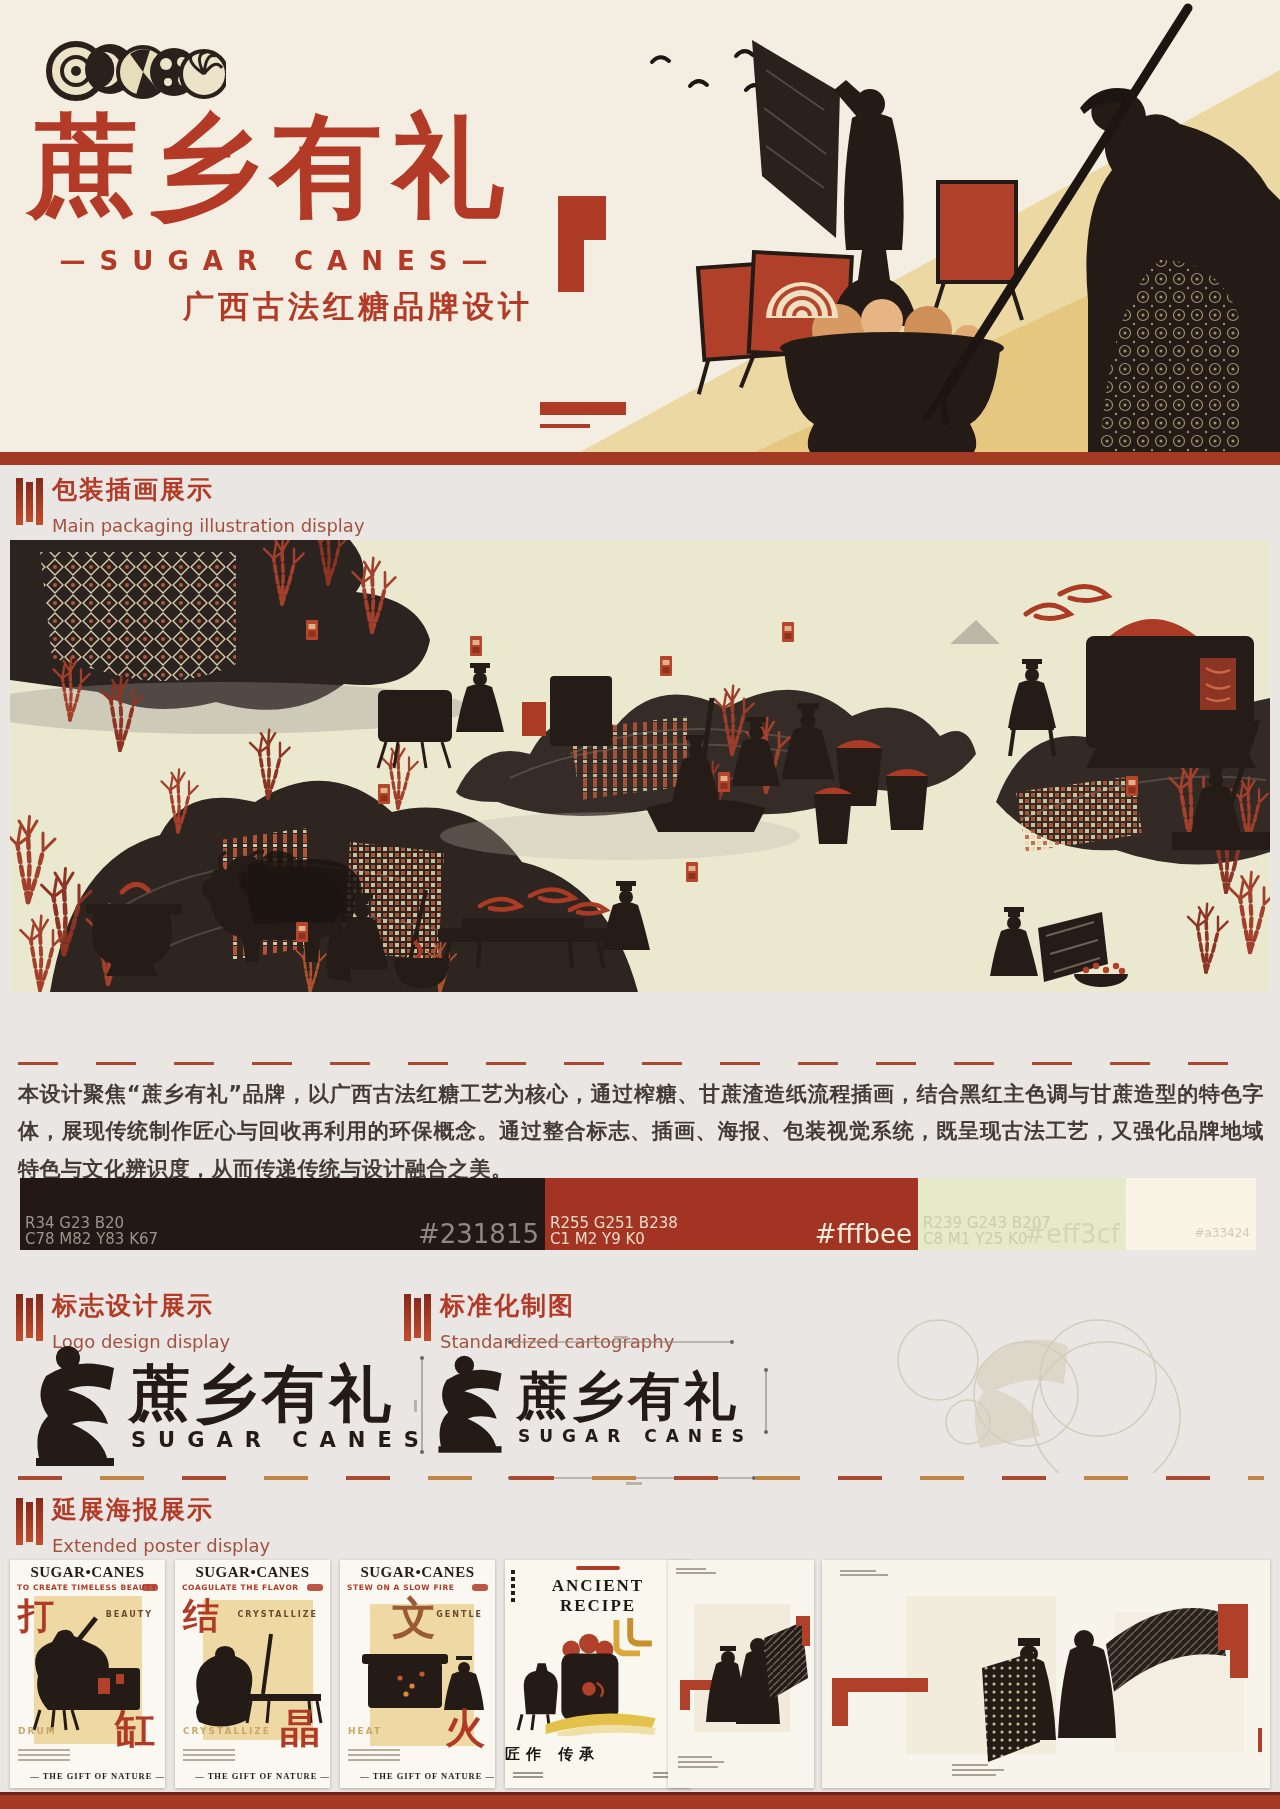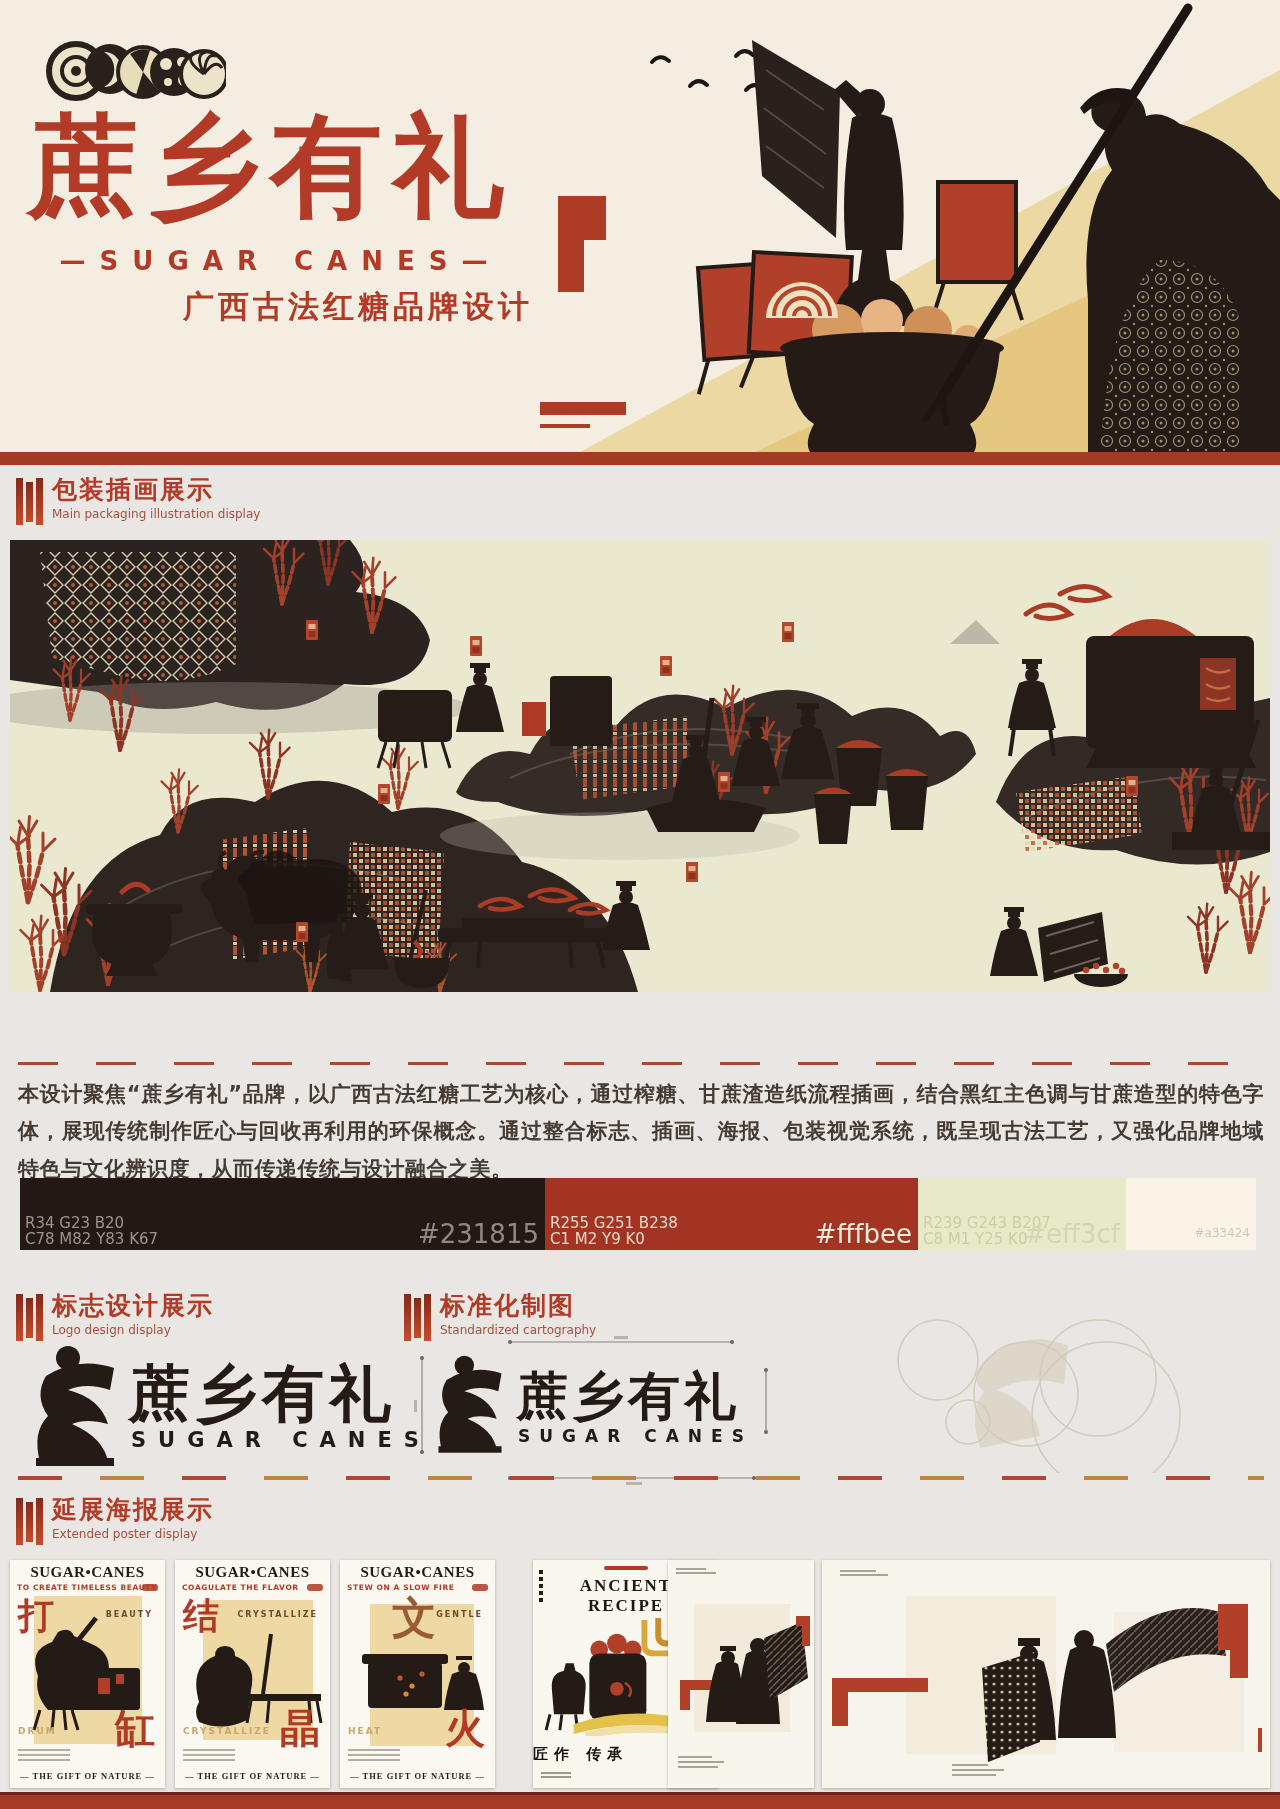--- a/index.html
+++ b/index.html
@@ -16,21 +16,21 @@
   .title-sub{position:absolute;left:28px;top:286px;width:505px;text-align:right;font-size:31px;
              font-weight:700;color:#b23a26;letter-spacing:4px;white-space:nowrap}
   .band{position:absolute;left:0;top:452px;width:1280px;height:13px;background:#a23a24}
   
   .sec{position:absolute;display:flex;gap:9px}
   .bars{display:flex;gap:3px;padding-top:2px}
   .bars i{display:block;width:7px;height:47px;background:linear-gradient(180deg,#86291a,#c24d2c)}
   .bars i:nth-child(2){height:40px;margin-top:4px}
   .sec-text{display:flex;flex-direction:column}
   .sec-cn{font-size:25px;font-weight:800;color:#b23a26;letter-spacing:2px;line-height:1.1}
-  .sec-en{font-size:12px;color:#a2523f;margin-top:3px}
+  .sec-en{font-size:18px;color:#a2523f;margin-top:11px}
   
   .panel{position:absolute;left:10px;top:540px;width:1260px;height:452px;background:#eae9d0;overflow:hidden}
   
   .dash1{position:absolute;left:18px;top:1062px;width:1246px;height:3px;
          background:repeating-linear-gradient(90deg,#a94a30 0 40px,transparent 40px 78px)}
   .desc{position:absolute;left:18px;top:1076px;width:1246px;font-size:21px;line-height:1.78;
         font-weight:700;color:#453b35;text-align:justify;letter-spacing:.5px}
   
   .palette{position:absolute;left:0;top:1178px;width:1280px;height:72px}
   .sw{position:absolute;top:0;height:72px}
@@ -53,37 +53,37 @@
   .enR{position:absolute;left:518px;top:1426px;font-size:17px;font-weight:700;color:#241a16;letter-spacing:9px;white-space:nowrap}
   .markL{position:absolute;left:28px;top:1344px}
   .markR{position:absolute;left:432px;top:1354px}
   .dims{position:absolute;left:414px;top:1336px}
   .circles{position:absolute;left:868px;top:1298px}
   .dash2{position:absolute;left:18px;top:1476px;width:1246px;height:4px;
          background:repeating-linear-gradient(90deg,#a94a30 0 44px,transparent 44px 82px,#c08445 82px 126px,transparent 126px 164px)}
   
   .poster{position:absolute;top:1560px;height:228px;background:#fbf8f1;box-shadow:0 1px 3px rgba(60,40,20,.3)}
   .p1{left:10px;width:155px}.p2{left:175px;width:155px}.p3{left:340px;width:155px}
-  .p4{left:533px;width:186px;background:#faf7ef}
+  .p4{left:505px;width:186px;background:#faf7ef}
   .p5{left:668px;width:146px;background:#f8f5ed}
   .p6{left:822px;width:448px;background:#f7f4ec}
   .pbrand{position:absolute;top:4px;left:0;right:0;text-align:center;font-family:"Liberation Serif",serif;
           font-weight:700;font-size:15px;color:#241b17;letter-spacing:.5px}
   .ptag{position:absolute;top:23px;left:7px;font-size:7.5px;font-weight:700;color:#b03a26;letter-spacing:.6px;white-space:nowrap}
   .pbadge{position:absolute;top:24px;right:7px;width:16px;height:7px;border-radius:3px;background:#b03a26;opacity:.85}
   .psq{position:absolute;left:24px;top:36px;width:108px;height:148px;background:#eed9a4}
   .pchar{position:absolute;font-weight:900;color:#b03a26;line-height:1}
   .pct{left:8px;top:38px;font-size:36px}
   .pcb{right:10px;top:148px;font-size:40px}
   .p3 .pct{left:52px;top:36px;font-size:44px;color:#9a5a33}
   .plabT{position:absolute;right:12px;top:50px;font-size:8px;letter-spacing:2px;font-weight:700;color:#6b4a2f}
   .plabB{position:absolute;left:8px;top:166px;font-size:9px;letter-spacing:2px;font-weight:700;color:#c9a86a}
   .pcap{position:absolute;left:8px;top:186px;width:52px}
   .pcap i{display:block;height:2px;background:#b5ad9e;margin:3px 0}
-  .pfoot{position:absolute;bottom:7px;left:0;right:0;text-align:center;font-family:"Liberation Serif",serif;
+  .pfoot{position:absolute;bottom:7px;left:0;right:0;text-align:right;font-family:"Liberation Serif",serif;
          font-weight:700;font-size:8.5px;color:#241b17;letter-spacing:1px}
   .pill{position:absolute;left:0;top:56px}
   .p4-title{position:absolute;top:16px;left:0;right:0;text-align:center;font-family:"Liberation Serif",serif;
             font-weight:700;font-size:17px;letter-spacing:2px;color:#1e1713;line-height:1.15}
   .p4-cn{position:absolute;bottom:24px;left:0;right:0;font-weight:900;font-size:15px;
          color:#171310;letter-spacing:6px}
   .p4top{position:absolute;top:6px;left:50%;transform:translateX(-50%);width:44px;height:4px;background:#b03a26;border-radius:2px}
   .p4side{position:absolute;top:10px;width:4px}
   .p4side i{display:block;width:4px;height:4px;background:#241b17;margin:0 0 3px 0}
   .p4sideL{left:6px}.p4sideR{right:6px}

